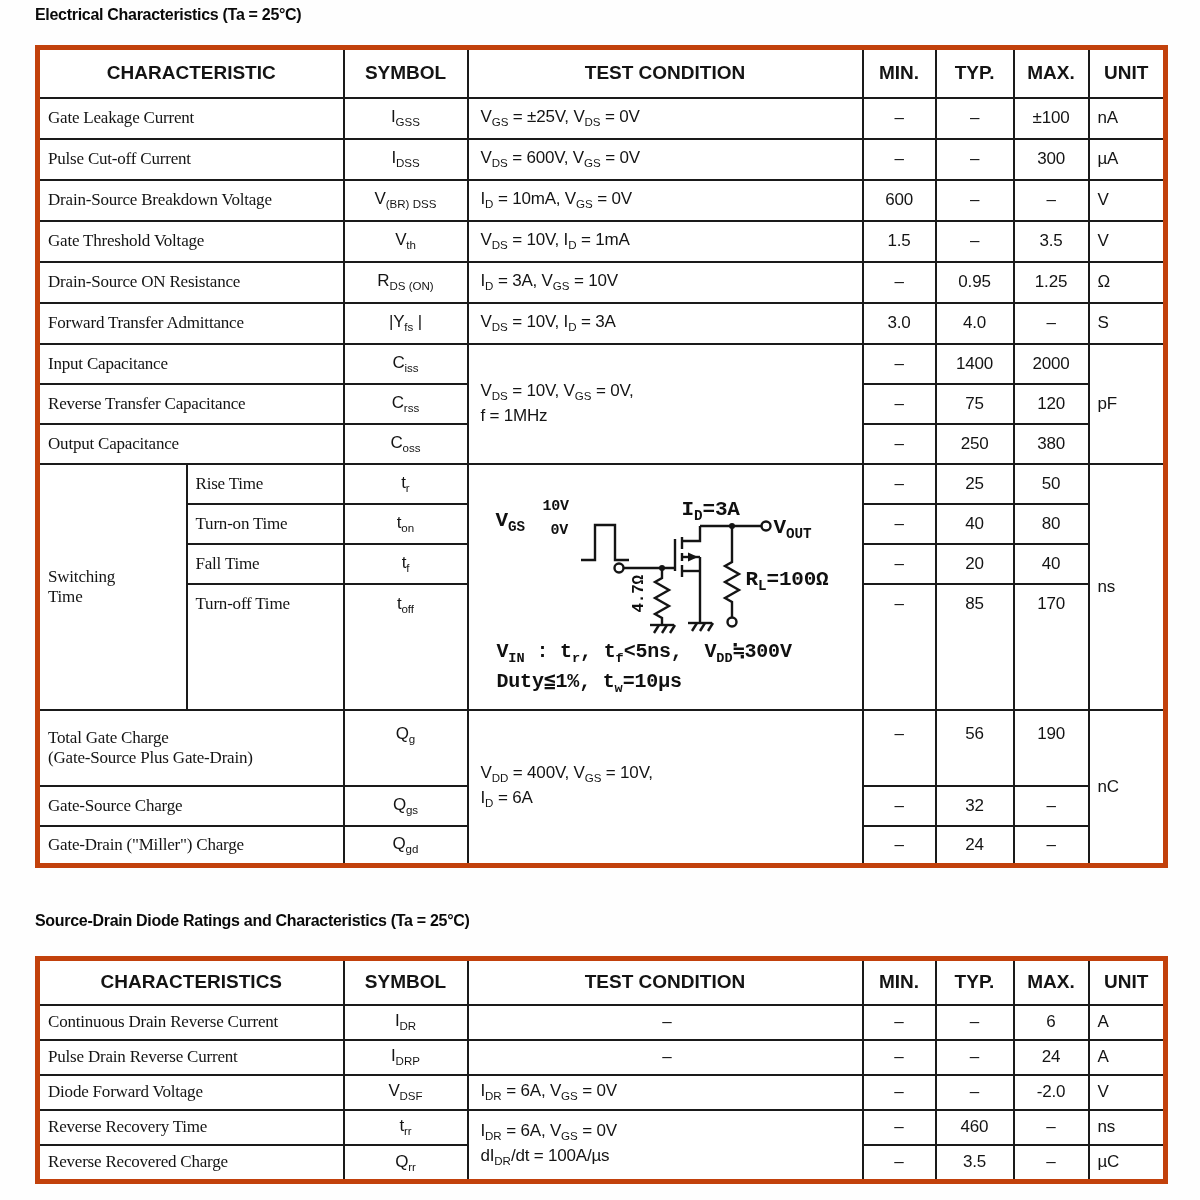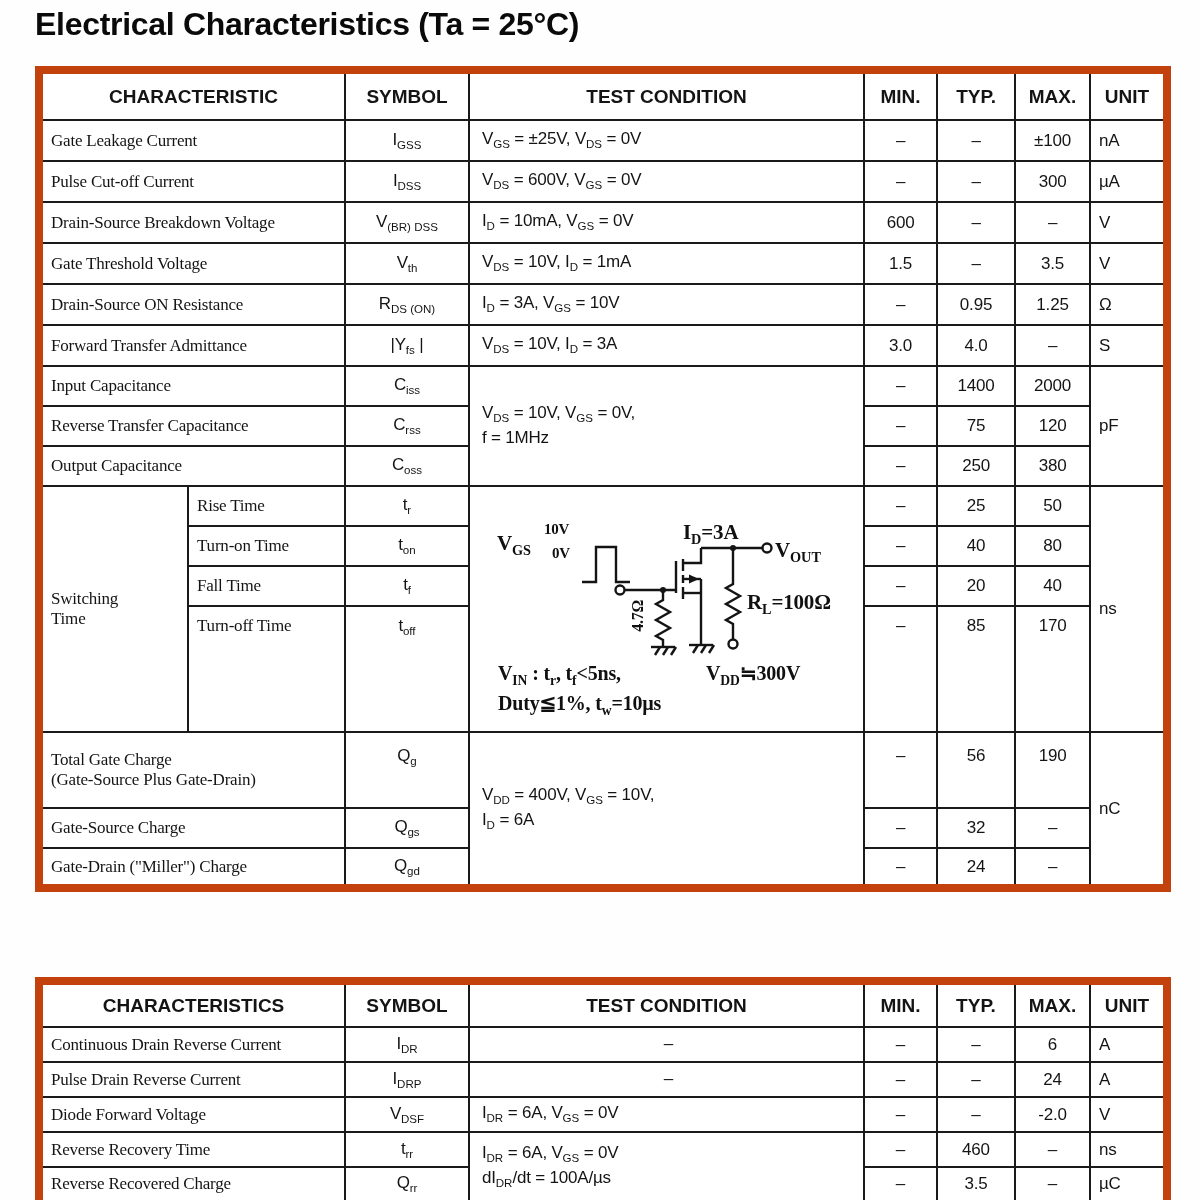--- a/index.html
+++ b/index.html
@@ -1,22 +1,22 @@
 <!DOCTYPE html>
 <html><head>
 <meta charset="utf-8">
 <style>
   html,body{margin:0;padding:0;background:#e8e8e8;}
   .page{position:relative;width:1200px;height:1200px;background:#fefefe;color:#111;
         font-family:"Liberation Sans",sans-serif;overflow:hidden;}
-  .sec-title{position:absolute;left:35px;font-size:32px;font-weight:bold;letter-spacing:-0.3px;color:#0a0a0a;}
+  .sec-title{position:absolute;left:35px;font-size:16px;font-weight:bold;letter-spacing:-0.3px;color:#0a0a0a;}
   #title1{top:6px;}
   #title2{top:912px;}
   table{border-collapse:collapse;table-layout:fixed;position:absolute;left:35px;
-        border:8px solid #c2410c;background:#fff;margin-top:21px;}
+        border:5px solid #c2410c;background:#fff;}
   #tbl1{top:45px;width:1128px;}
   #tbl2{top:956px;width:1128px;}
   td{border:2px solid #1a1a1a;padding:2px 8px;font-size:17px;letter-spacing:-0.2px;
      color:#141414;overflow:hidden;}
   td.hdr{font-weight:bold;text-align:center;font-size:19px;letter-spacing:0;}
   td.char{text-align:left;font-family:Liberation Serif, serif;}
   td.sym{text-align:center;}
   td.cond{text-align:left;padding-left:12px;line-height:1.35;}
   td.ctr{text-align:center;}
   td.num{text-align:center;}
@@ -30,21 +30,21 @@
   #tbl1 tr:nth-child(n+2):nth-child(-n+7){height:41px;}
   #tbl1 tr:nth-child(n+8):nth-child(-n+13){height:40px;}
   #tbl1 tr:nth-child(14){height:126px;padding-left:17px;}
   #tbl1 tr:nth-child(15){height:76px;}
   #tbl1 tr:nth-child(16),#tbl1 tr:nth-child(17){height:40px;}
   
   #tbl2 tr:nth-child(1){height:46px;}
   #tbl2 tr:nth-child(n+2){height:35px;}
   #tbl2 tr:nth-child(6){height:37px;padding-left:8px;}
   
-  .circuit{position:relative;width:471px;height:244px;font-family:Liberation Serif, serif;}
+  .circuit{position:relative;width:471px;height:244px;font-family:Liberation Mono, monospace;}
   .circuit svg{position:absolute;left:0;top:0;}
   .clabel{position:absolute;white-space:nowrap;font-weight:bold;color:#101010;}
   .big{font-size:21px;}
   .small{font-size:15px;}
   .note{font-size:20px;}
   .rot{transform:rotate(-90deg);transform-origin:center;}
 </style>
 </head>
 <body>
 
@@ -259,20 +259,21 @@
         <tr>
           <td colspan="2" class="char">Gate-Drain ("Miller") Charge</td>
           <td class="sym">Q<sub>gd</sub></td>
           <td class="num">–</td>
           <td class="num">24</td>
           <td class="num">–</td>
         </tr>
       </tbody>
   </table>
 
+  <div id="title2" class="sec-title">Source-Drain Diode Ratings and Characteristics (Ta = 25°C)</div>
 
   <table id="tbl2">
     <colgroup>
       <col style="width:306px">
         <col style="width:124px">
         <col style="width:395px">
       <col style="width:73px">
         <col style="width:78px">
         <col style="width:75px">
         <col style="width:77px">

